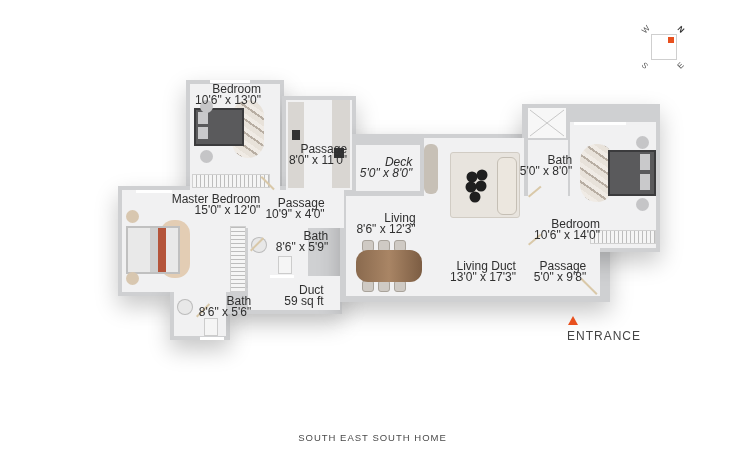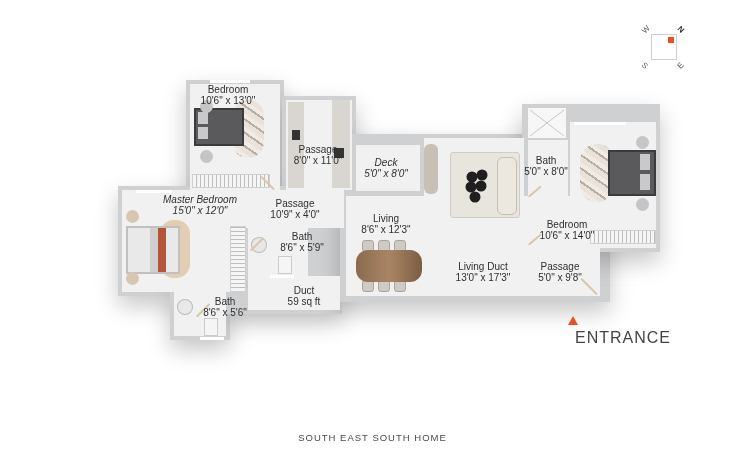--- a/index.html
+++ b/index.html
@@ -1,21 +1,21 @@
 <!DOCTYPE html>
 <html><head>
 <meta charset="utf-8">
 <style>
   html,body{margin:0;padding:0;background:#ffffff;}
   body{width:745px;height:473px;position:relative;overflow:hidden;font-family:"Liberation Sans",sans-serif;}
   .abs{position:absolute;}
   .wall{position:absolute;background:#cfd0d2;}
   .room{position:absolute;background:#f1f1f2;}
   .shadow{box-shadow:0 10px 22px rgba(0,0,0,0.22);}
-  .lbl{position:absolute;font-size:10px;color:#2f2f2f;text-align:center;line-height:11px;white-space:nowrap;transform:translateX(-50%);}
+  .lbl{position:absolute;font-size:12px;color:#2f2f2f;text-align:right;line-height:11px;white-space:nowrap;transform:translateX(-50%);}
   .lbl span{display:block;}
   .door{position:absolute;height:1.5px;background:#d9c8a8;transform-origin:0 0;}
   .win{position:absolute;background:#ffffff;}
   .rug{position:absolute;border-radius:20px;background:repeating-linear-gradient(35deg,#e8e2da 0 5px,#b8aea3 5px 7px,#f0ebe5 7px 11px);}
   .bed{position:absolute;background:#5a5a5c;border:2px solid #3b3b3d;}
   .pillow{position:absolute;background:#c9c9cb;}
   .nightstand{position:absolute;width:13px;height:13px;border-radius:50%;background:#c5c5c7;}
   .wardrobe{position:absolute;background:repeating-linear-gradient(90deg,#f5f5f5 0 3px,#bdbdbd 3px 4px);border:1px solid #d0d0d0;}
   .wardrobe.v{background:repeating-linear-gradient(0deg,#f5f5f5 0 3px,#bdbdbd 3px 4px);}
   .counter{position:absolute;background:#d9d6d2;}
@@ -140,21 +140,21 @@
     <span>10'6" x 13'0"</span>
   </div>
   <div class="lbl" style="left:318px;top:144px;">
     <span>Passage</span>
     <span>8'0" x 11'0"</span>
   </div>
   <div class="lbl" style="left:386px;top:157px;font-style:italic;">
     <span>Deck</span>
     <span>5'0" x 8'0"</span>
   </div>
-  <div class="lbl" style="left:200px;top:194px;font-style:italic;">
+  <div class="lbl" style="left:216px;top:194px;">
     <span>Master Bedroom</span>
     <span>15'0" x 12'0"</span>
   </div>
   <div class="lbl" style="left:295px;top:198px;">
     <span>Passage</span>
     <span>10'9" x 4'0"</span>
   </div>
   <div class="lbl" style="left:302px;top:231px;">
     <span>Bath</span>
     <span>8'6" x 5'9"</span>
@@ -184,16 +184,16 @@
     <span>10'6" x 14'0"</span>
   </div>
   <div class="lbl" style="left:560px;top:261px;">
     <span>Passage</span>
     <span>5'0" x 9'8"</span>
   </div>
 
   <svg class="abs" style="left:568px;top:316px;" width="10" height="9">
     <polygon points="5,0 10,9 0,9" fill="#e8501e"></polygon>
   </svg>
-  <div class="abs" style="left:567px;top:329px;font-size:16px;letter-spacing:1px;color:#444;margin-left:8px;">ENTRANCE</div>
+  <div class="abs" style="left:567px;top:329px;font-size:12px;letter-spacing:1px;color:#444;">ENTRANCE</div>
 </div>
 
 <div class="abs" style="left:0;width:745px;top:432px;text-align:center;font-size:9.5px;letter-spacing:1px;color:#4a4a4a;">SOUTH EAST SOUTH HOME</div>
 
 </body></html>

